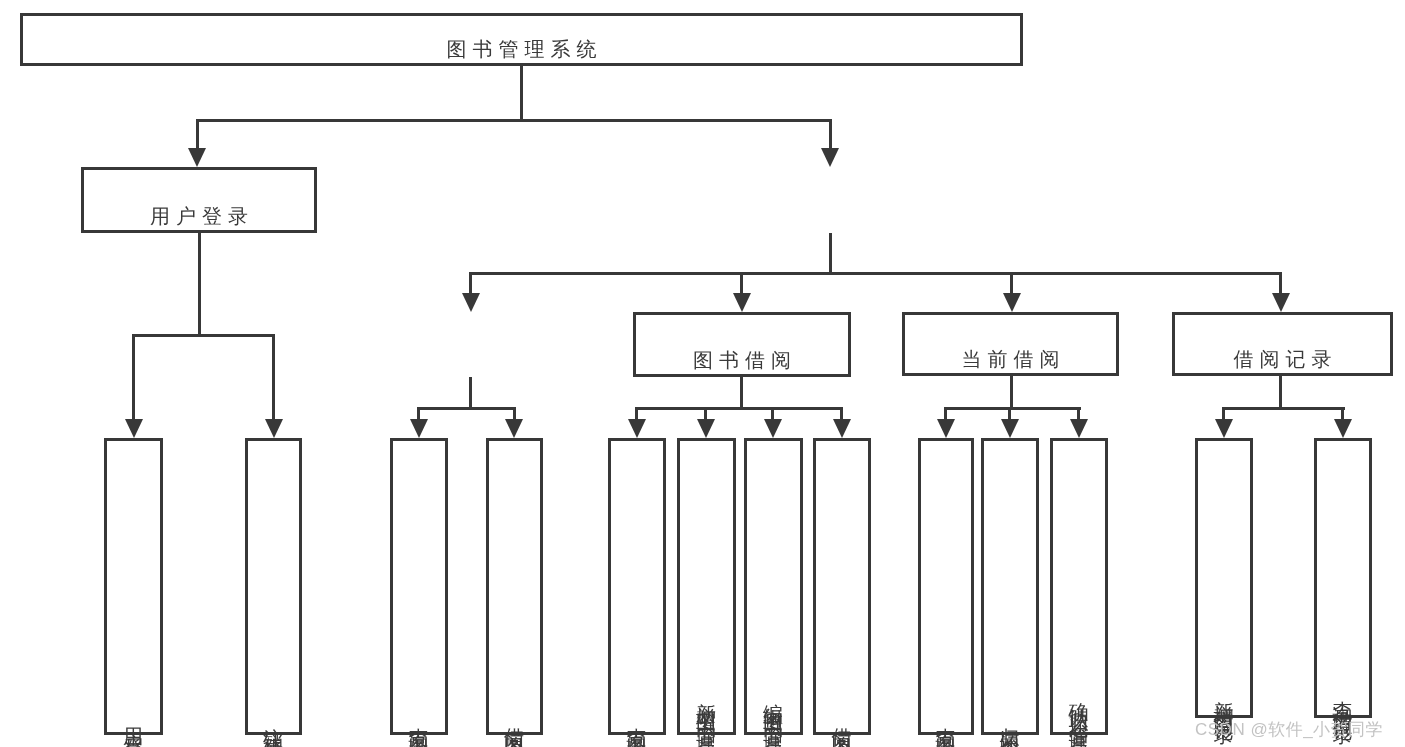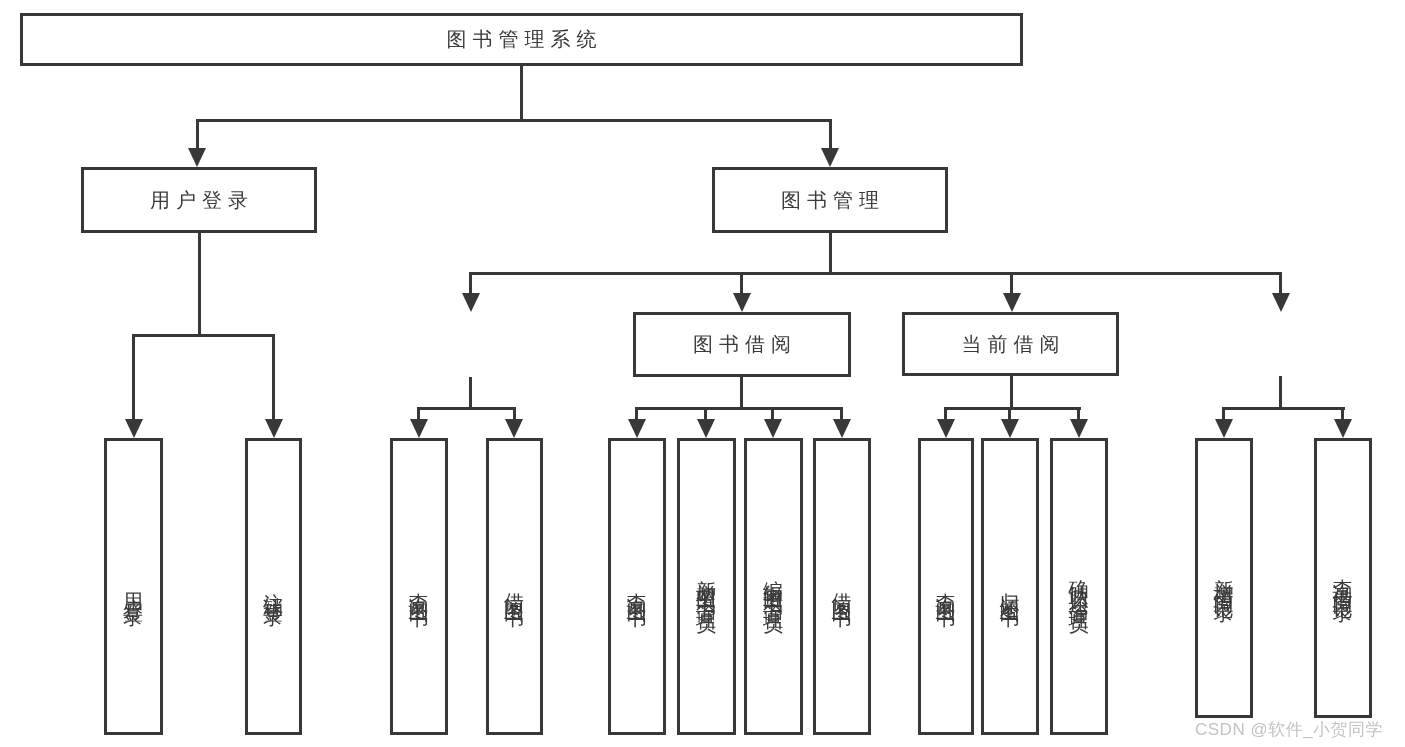--- a/index.html
+++ b/index.html
@@ -10,21 +10,21 @@
     background: #ffffff;
     font-family: "Liberation Sans", sans-serif;
     overflow: hidden;
   }
   .node {
     position: absolute;
     box-sizing: border-box;
     border: 3px solid #383838;
     background: #ffffff;
     display: flex;
-    align-items: center;
+    align-items: flex-end;
     justify-content: center;
     color: #3a3a3a;
     font-size: 20px;
   }
   .node .h {
     letter-spacing: 6px;
     white-space: nowrap;
     text-indent: 6px; 
   }
   .node .v {
@@ -68,23 +68,20 @@
     <div class="vline" style="left:520px; top:66px; height:55px;"></div>
     <div class="hline" style="left:196px; top:119px; width:636px;"></div>
     <div class="vline" style="left:196px; top:119px; height:31px;"></div>
     <div class="vline" style="left:829px; top:119px; height:31px;"></div>
     <div class="arrow" style="left:188px; top:148px;"></div>
     <div class="arrow" style="left:821px; top:148px;"></div>
   </div>
 
   <div class="node" style="left:81px; top:167px; width:236px; height:66px;">
     <span class="h">用户登录</span>
-  </div>
-  <div class="node" style="left:712px; top:167px; width:236px; height:66px;">
-    <span class="h">图书管理</span>
   </div>
 
   <div>
     <div class="vline" style="left:198px; top:233px; height:103px;"></div>
     <div class="hline" style="left:132px; top:334px; width:143px;"></div>
     <div class="vline" style="left:132px; top:334px; height:86px;"></div>
     <div class="vline" style="left:272px; top:334px; height:86px;"></div>
     <div class="arrow" style="left:125px; top:419px;"></div>
     <div class="arrow" style="left:265px; top:419px;"></div>
   </div>
@@ -101,20 +98,23 @@
     <div class="arrow" style="left:1003px; top:293px;"></div>
     <div class="arrow" style="left:1272px; top:293px;"></div>
   </div>
 
   <div class="node" style="left:902px; top:312px; width:217px; height:64px;">
     <span class="h">当前借阅</span>
   </div>
   <div class="node" style="left:633px; top:312px; width:218px; height:65px;">
     <span class="h">图书借阅</span>
   </div>
+  <div class="node" style="left:1172px; top:312px; width:221px; height:64px;">
+    <span class="h">借阅记录</span>
+  </div>
 
   <div>
     <div class="vline" style="left:469px; top:377px; height:32px;"></div>
     <div class="hline" style="left:417px; top:407px; width:99px;"></div>
     <div class="vline" style="left:417px; top:407px; height:13px;"></div>
     <div class="vline" style="left:513px; top:407px; height:13px;"></div>
     <div class="arrow" style="left:410px; top:419px;"></div>
     <div class="arrow" style="left:505px; top:419px;"></div>
   </div>
 

